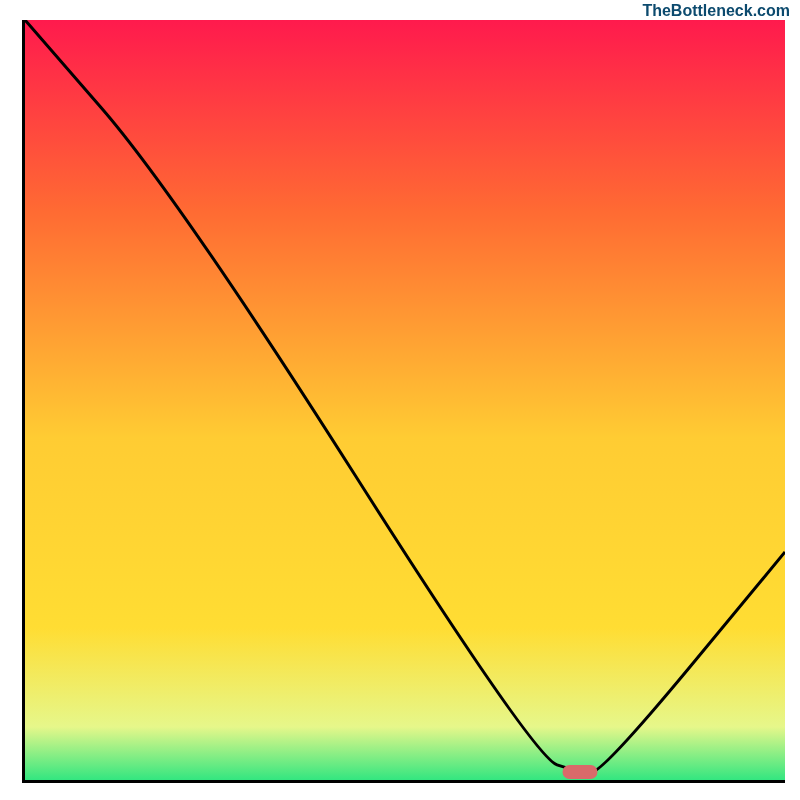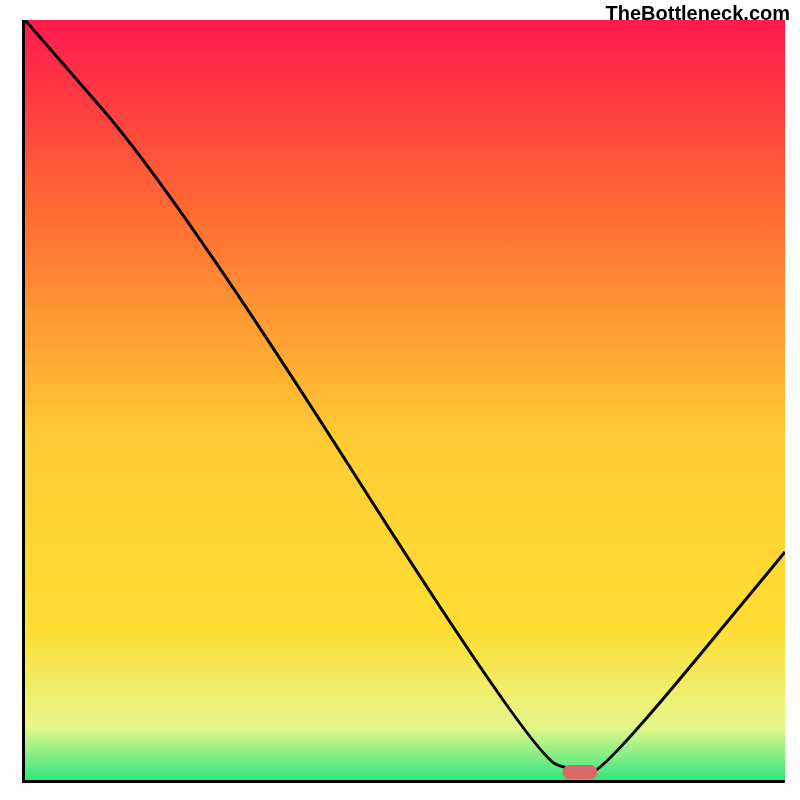--- a/index.html
+++ b/index.html
@@ -13,23 +13,23 @@
   }
   .container {
     position: relative;
     width: 800px;
     height: 800px;
   }
   .watermark {
     position: absolute;
     top: 2px;
     right: 10px;
-    font-size: 20px;
+    font-size: 16px;
     font-weight: bold;
-    color: #000000;
+    color: #0c4a6e;
     z-index: 10;
   }
   .plot-area {
     position: absolute;
     left: 22px;
     top: 20px;
     width: 760px;
     height: 760px;
     border-left: 3px solid #000;
     border-bottom: 3px solid #000;

